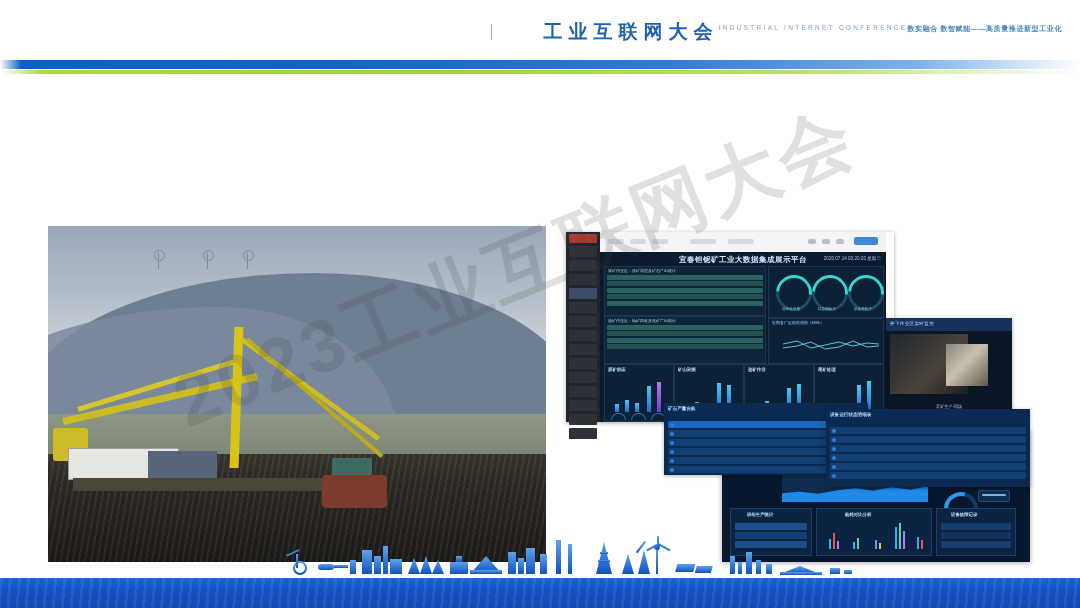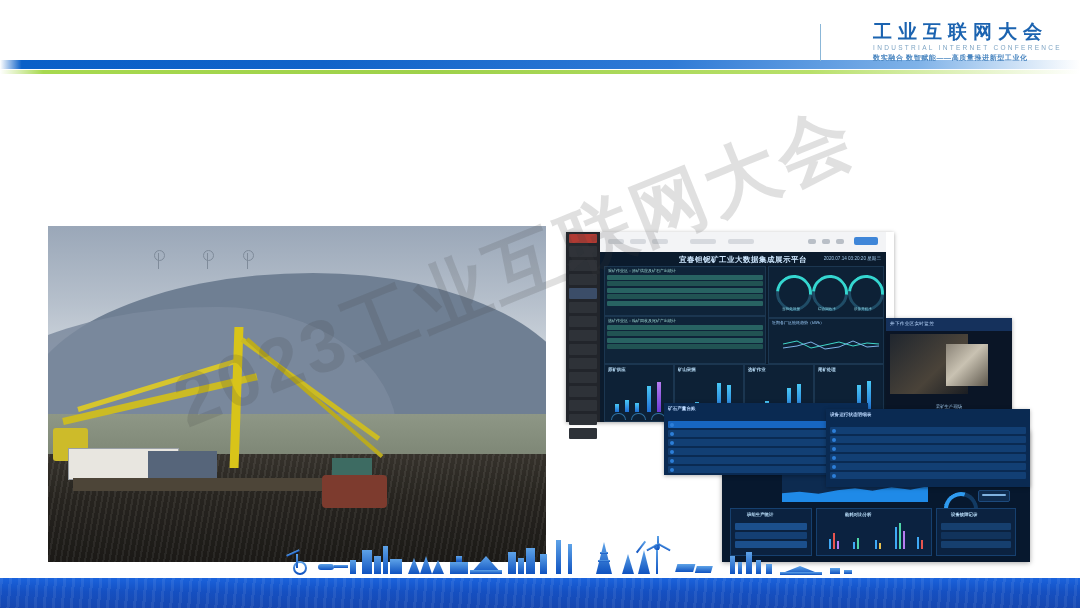--- a/index.html
+++ b/index.html
@@ -28,21 +28,21 @@
   
   .logo{position:absolute;right:18px;top:22px;display:flex;align-items:flex-start;}
   .logo-left{display:flex;flex-direction:column;align-items:center;padding-right:8px;}
   .logo-2023{
     font-size:30px;font-weight:700;letter-spacing:-1px;line-height:1;
     background:linear-gradient(to right,#6fb92c,#2f8fd0);
     -webkit-background-clip:text;background-clip:text;color:transparent;
   }
   .logo-sub-cn{font-size:5px;color:#7a8b99;letter-spacing:.4px;margin-top:3px;white-space:nowrap;}
   .logo-div{width:1px;background:#8bb7d8;margin:2px 8px 2px 0;align-self:stretch;}
-  .logo-right{display:flex;flex-direction:column;margin-left:44px;}
+  .logo-right{display:flex;flex-direction:row;margin-left:44px;}
   .logo-cn{
     font-size:19px;font-weight:700;letter-spacing:6px;line-height:1.05;color:#1b63b0;white-space:nowrap;
   }
   .logo-en{font-size:6.5px;letter-spacing:2.3px;color:#7fa5c4;margin-top:2px;white-space:nowrap;}
   .logo-slogan{font-size:7px;letter-spacing:.6px;color:#4a86c0;font-weight:700;margin-top:2px;white-space:nowrap;}
 
   
   .para{
     position:absolute;left:62px;top:96px;width:962px;
     font-size:20.5px;font-weight:700;color:#1a1a1a;line-height:37px;

